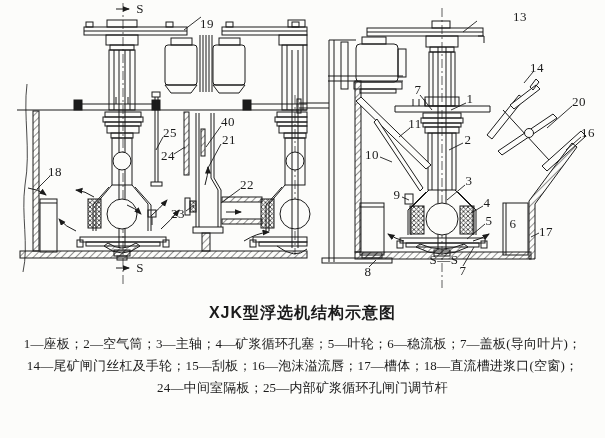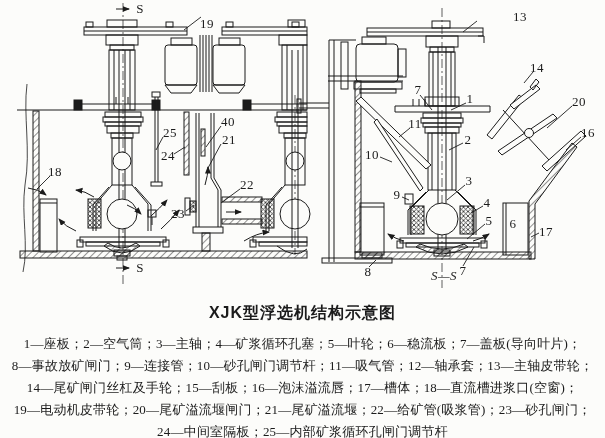--- a/index.html
+++ b/index.html
@@ -359,25 +359,23 @@
       <span class="callout" style="left: 468px; top: 140px;">2</span>
       <span class="callout" style="left: 372px; top: 155px;">10</span>
       <span class="callout" style="left: 469px; top: 181px;">3</span>
       <span class="callout" style="left: 397px; top: 195px;">9</span>
       <span class="callout" style="left: 487px; top: 203px;">4</span>
       <span class="callout" style="left: 489px; top: 221px;">5</span>
       <span class="callout" style="left: 513px; top: 224px;">6</span>
       <span class="callout" style="left: 546px; top: 232px;">17</span>
       <span class="callout" style="left: 368px; top: 272px;">8</span>
       <span class="callout" style="left: 463px; top: 271px;">7</span>
-      <span class="callout" style="left: 444px; top: 276px; font-style: italic;">S—S</span>
+      <span class="callout" style="left: 444px; top: 260px;">S—S</span>
     </div>
 </div>
 
 <div class="title">XJK型浮选机结构示意图</div>
 
 <div class="legend">
   <div>1—座板；2—空气筒；3—主轴；4—矿浆循环孔塞；5—叶轮；6—稳流板；7—盖板(导向叶片)；</div>
-  <div>8—事故放矿闸门；9—连接管；10—砂孔闸门调节杆；11—吸气管；12—轴承套；13—主轴皮带轮；</div>
   <div>14—尾矿闸门丝杠及手轮；15—刮板；16—泡沫溢流唇；17—槽体；18—直流槽进浆口(空窗)；</div>
-  <div>19—电动机皮带轮；20—尾矿溢流堰闸门；21—尾矿溢流堰；22—给矿管(吸浆管)；23—砂孔闸门；</div>
   <div>24—中间室隔板；25—内部矿浆循环孔闸门调节杆</div>
 </div>
 
 </body></html>

